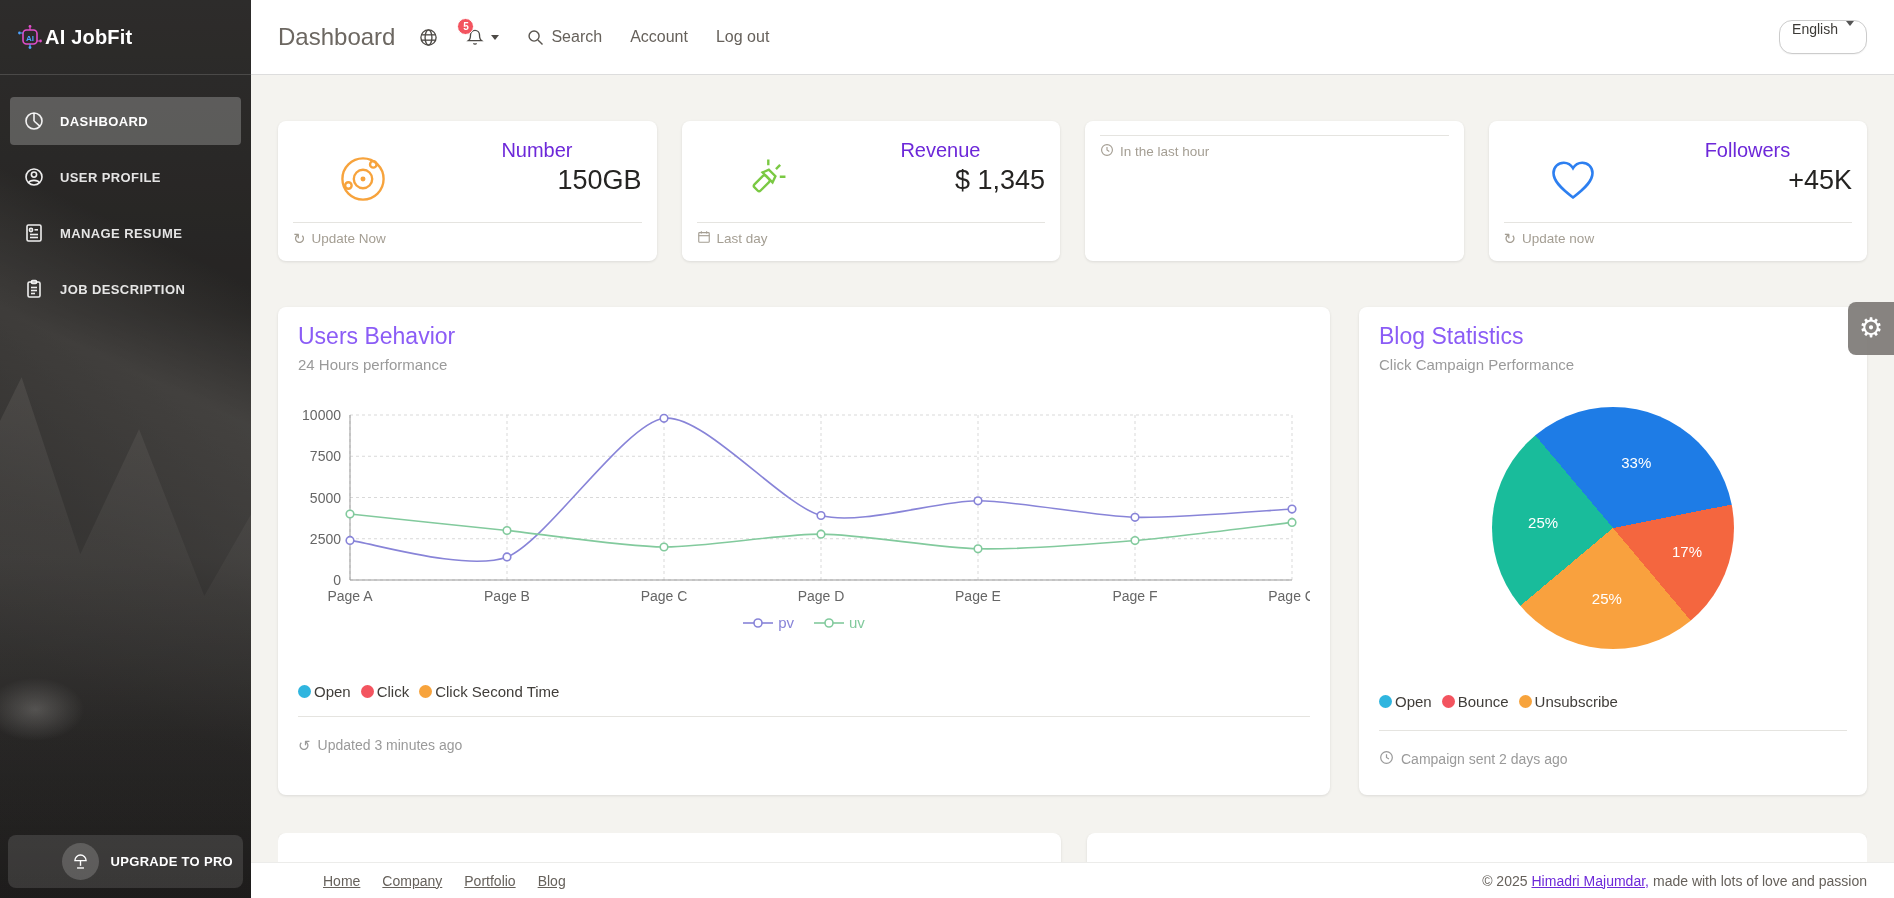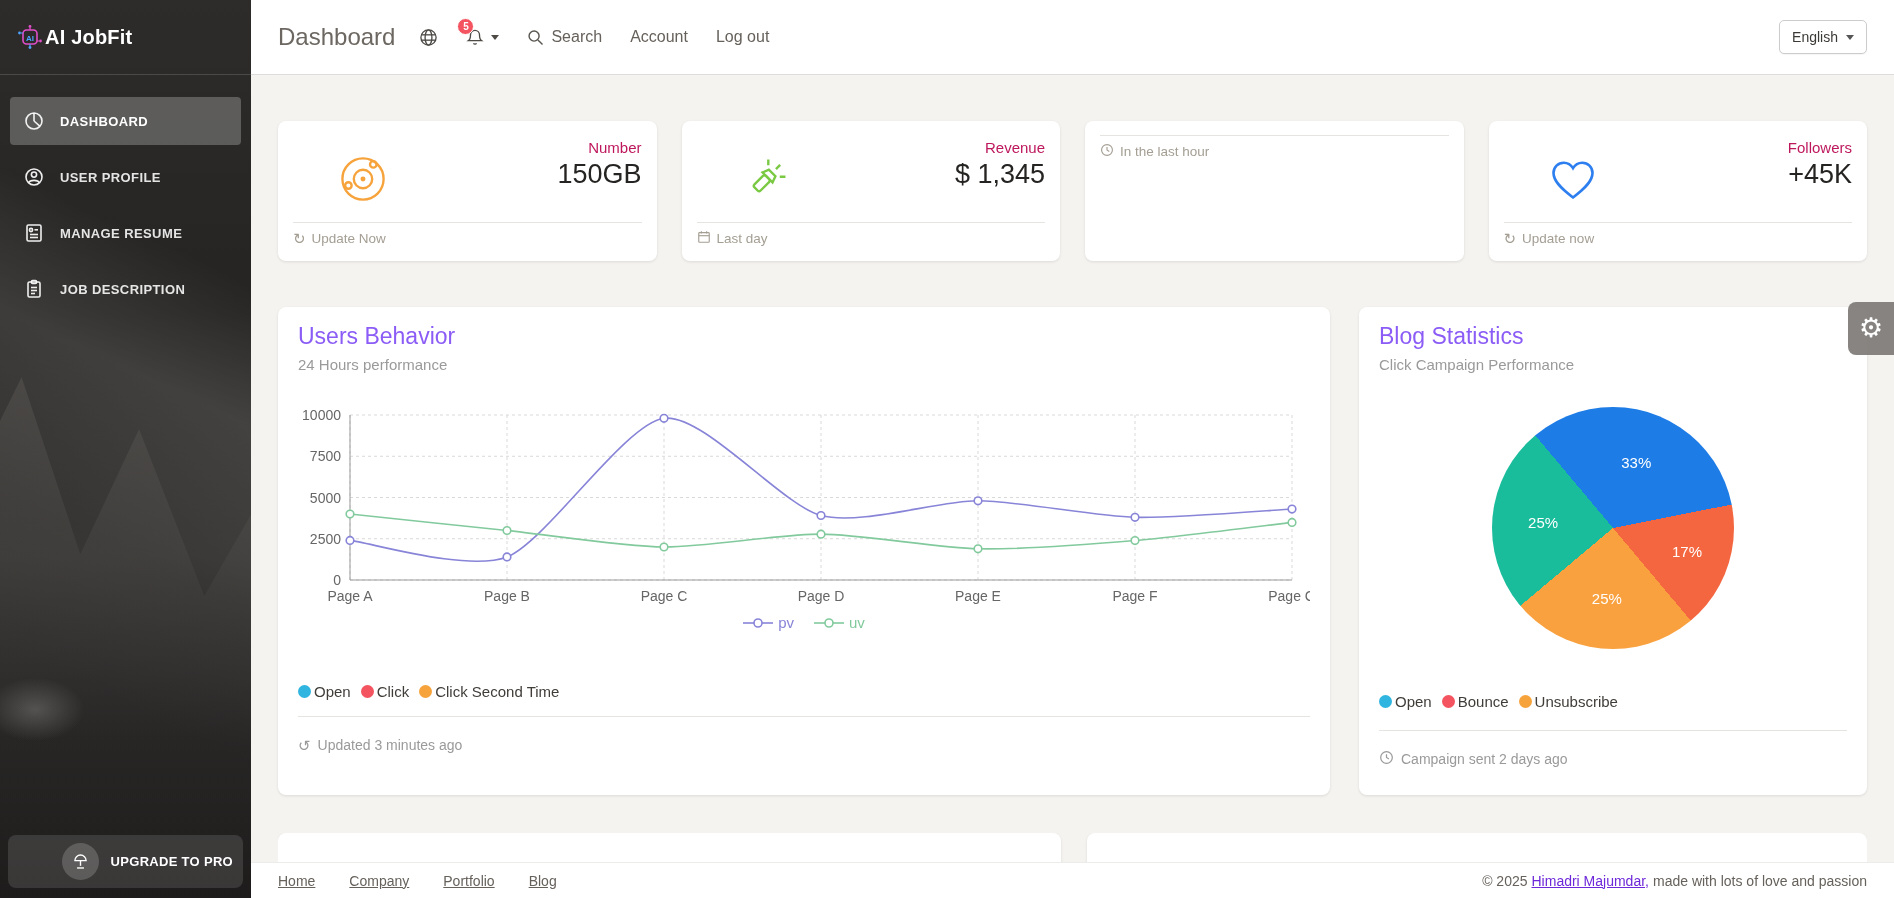--- a/index.html
+++ b/index.html
@@ -30,32 +30,32 @@
   .upgrade-label { color:#fff; font-size:13px; font-weight:700; letter-spacing:0.3px; }
 
   
   .navbar { position:absolute; left:251px; right:0; top:0; height:75px; background:#fff; border-bottom:1px solid #ddd; display:flex; align-items:center; padding:0 27px; z-index:10; }
   .nav-left { display:flex; align-items:center; gap:28px; }
   .page-title { font-size:24px; color:#6c6761; font-weight:400; margin-right:-4px; }
   .icon-btn { display:flex; align-items:center; position:relative; cursor:pointer; color:#4d4a46; }
   .badge { position:absolute; top:-10px; left:-9px; min-width:17px; height:17px; border-radius:9px; background:#f3545f; border:1px solid #fff; color:#fff; font-size:10px; font-weight:700; display:flex; align-items:center; justify-content:center; padding:0 3px; }
   .caret { width:0; height:0; border-left:4.5px solid transparent; border-right:4.5px solid transparent; border-top:5px solid #4d4a46; margin-left:7px; }
   .nav-link { display:flex; align-items:center; gap:7px; font-size:16px; color:#66615b; cursor:pointer; }
-  .lang-btn { position:absolute; right:27px; top:50%; transform:translateY(-50%); height:34px; padding:0 12px; border:1px solid #ccc; border-radius:5px; background:#fff; display:flex; align-items:center; gap:8px; font-size:14px; color:#3c3a36; cursor:pointer; box-shadow:0 1px 1px rgba(0,0,0,0.04); }
+  .lang-btn { position:absolute; right:27px; top:50%; transform:translateY(-50%); height:34px; padding:0 12px; border:1px solid #ccc; border-radius:13px; background:#fff; display:flex; gap:8px; font-size:14px; color:#3c3a36; cursor:pointer; box-shadow:0 1px 1px rgba(0,0,0,0.04); }
   .lang-caret { width:0; height:0; border-left:4px solid transparent; border-right:4px solid transparent; border-top:5px solid #555; }
 
   
   .main { position:absolute; left:251px; right:0; top:76px; bottom:36px; padding:45px 27px 0; overflow:hidden; z-index:1; }
   .card { background:#fff; border-radius:8px; box-shadow:0 1px 3px rgba(0,0,0,0.10); }
   .stats-row { display:grid; grid-template-columns:repeat(4,1fr); gap:25px; }
   .stat-card { height:140px; padding:14px 15px 8px; display:flex; flex-direction:column; }
   .stat-top { flex:1; display:flex; }
   .stat-icon { width:40%; display:flex; align-items:center; justify-content:center; }
   .stat-text { flex:1; text-align:right; padding-top:4px; }
-  .stat-category { color:#be185d; font-size:15px; }
+  .stat-category { color:#6d28d9; font-size:20px;text-align:center; }
   .stat-value { color:#252422; font-size:27px; margin-top:3px; }
   .divider { border-top:1px solid #e5e4e0; }
   .stat-footer { height:30px; display:flex; align-items:center; gap:6px; color:#a49e93; font-size:13.5px; }
   .glyph-icon { font-size:15px; line-height:1; }
 
   .charts-row { display:grid; grid-template-columns:1052px 1fr; gap:29px; margin-top:46px; }
   .chart-card { height:488px; padding:16px 20px 0; overflow:hidden; }
   .chart-title { font-size:23px; color:#8b5cf6; font-weight:400; }
   .chart-subtitle { font-size:15px; color:#9a9a9a; margin-top:6px; }
   #line-chart { display:block; margin-top:32px; }
@@ -69,21 +69,21 @@
   .email-card .dot-legend { margin-top:44px; }
   #pie-chart { width:242px; height:242px; border-radius:50%; margin:34px auto 0; position:relative; }
   .pie-label { position:absolute; transform:translate(-50%,-50%); color:#fff; font-size:15px; }
   .email-card .divider { margin-top:20px; }
 
   .partial-row { display:grid; grid-template-columns:783px 1fr; gap:26px; margin-top:38px; height:29px; overflow:hidden; }
   .partial-card { height:60px; }
 
   
   .footer { position:absolute; left:251px; right:0; bottom:0; height:36px; background:#fff; border-top:1px solid #ececea; display:flex; align-items:center; padding:0 27px; z-index:20; }
-  .footer-links { display:flex; gap:34px; }
+  .footer-links { display:flex; gap:22px;margin-left:45px; }
   .footer-links a { color:#66615b; font-size:14px; text-decoration:underline; cursor:pointer; }
   .copyright { margin-left:auto; display:flex; gap:4px; font-size:14px; color:#66615b; align-items:center; }
   .copyright a { color:#6d28d9; text-decoration:underline; cursor:pointer; }
 
   
   .fixed-plugin { position:absolute; right:0; top:302px; width:46px; height:53px; background:rgba(125,122,118,0.92); border-radius:8px 0 0 8px; display:flex; align-items:center; justify-content:center; z-index:40; cursor:pointer; }
   .fixed-plugin .gear { color:#fff; font-size:27px; line-height:1; }
 </style>
 </head>
 <body>

